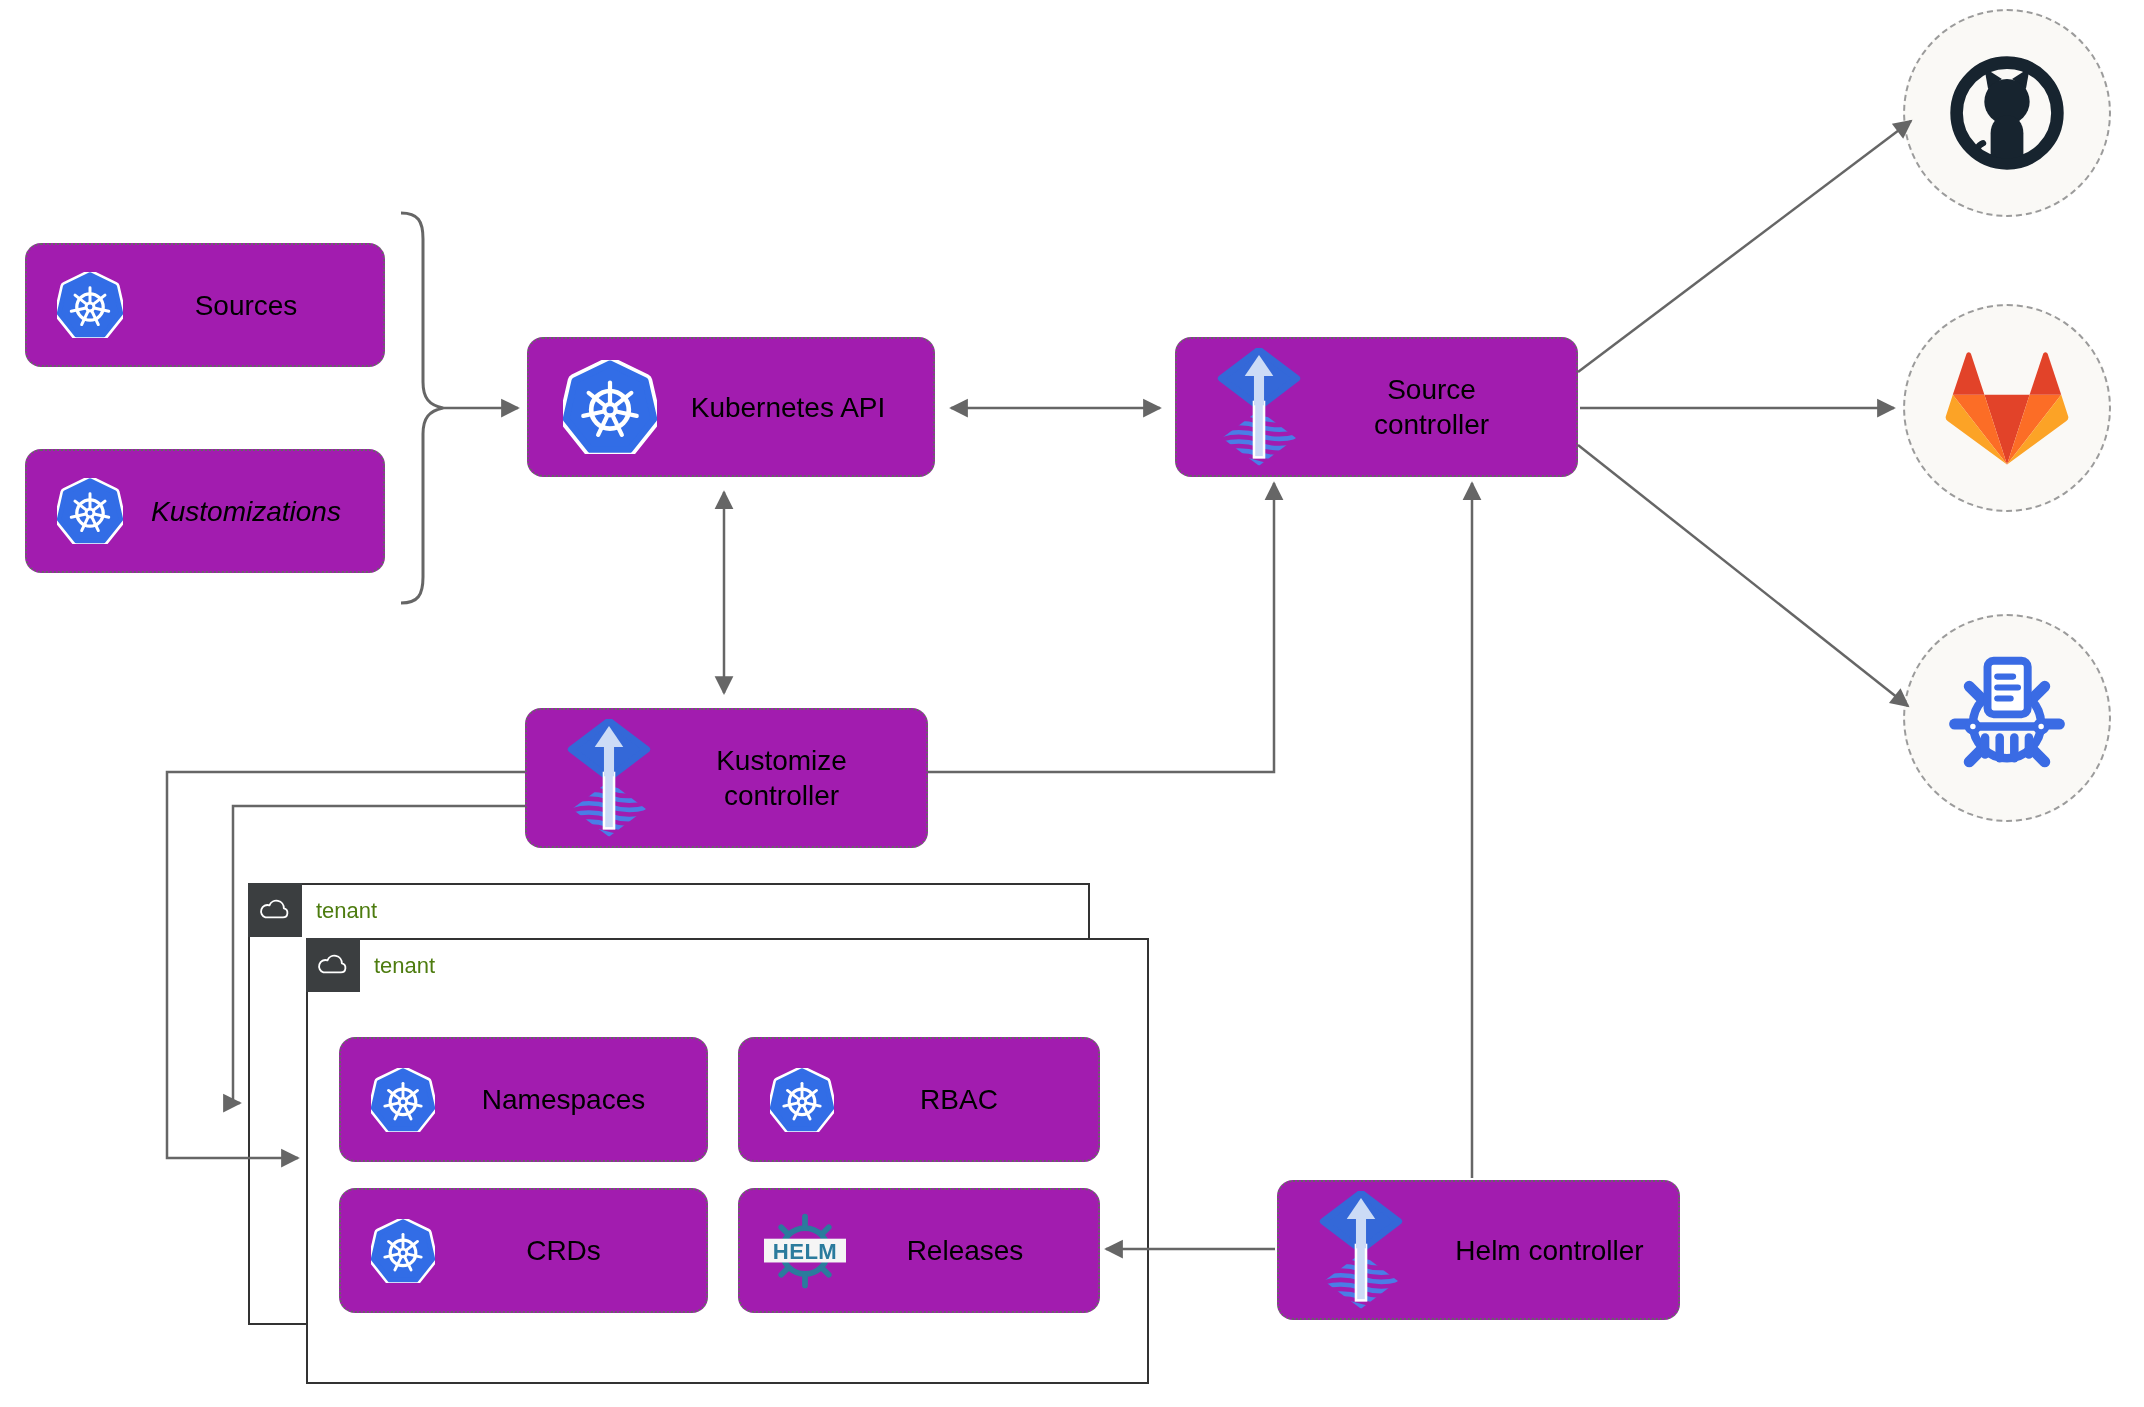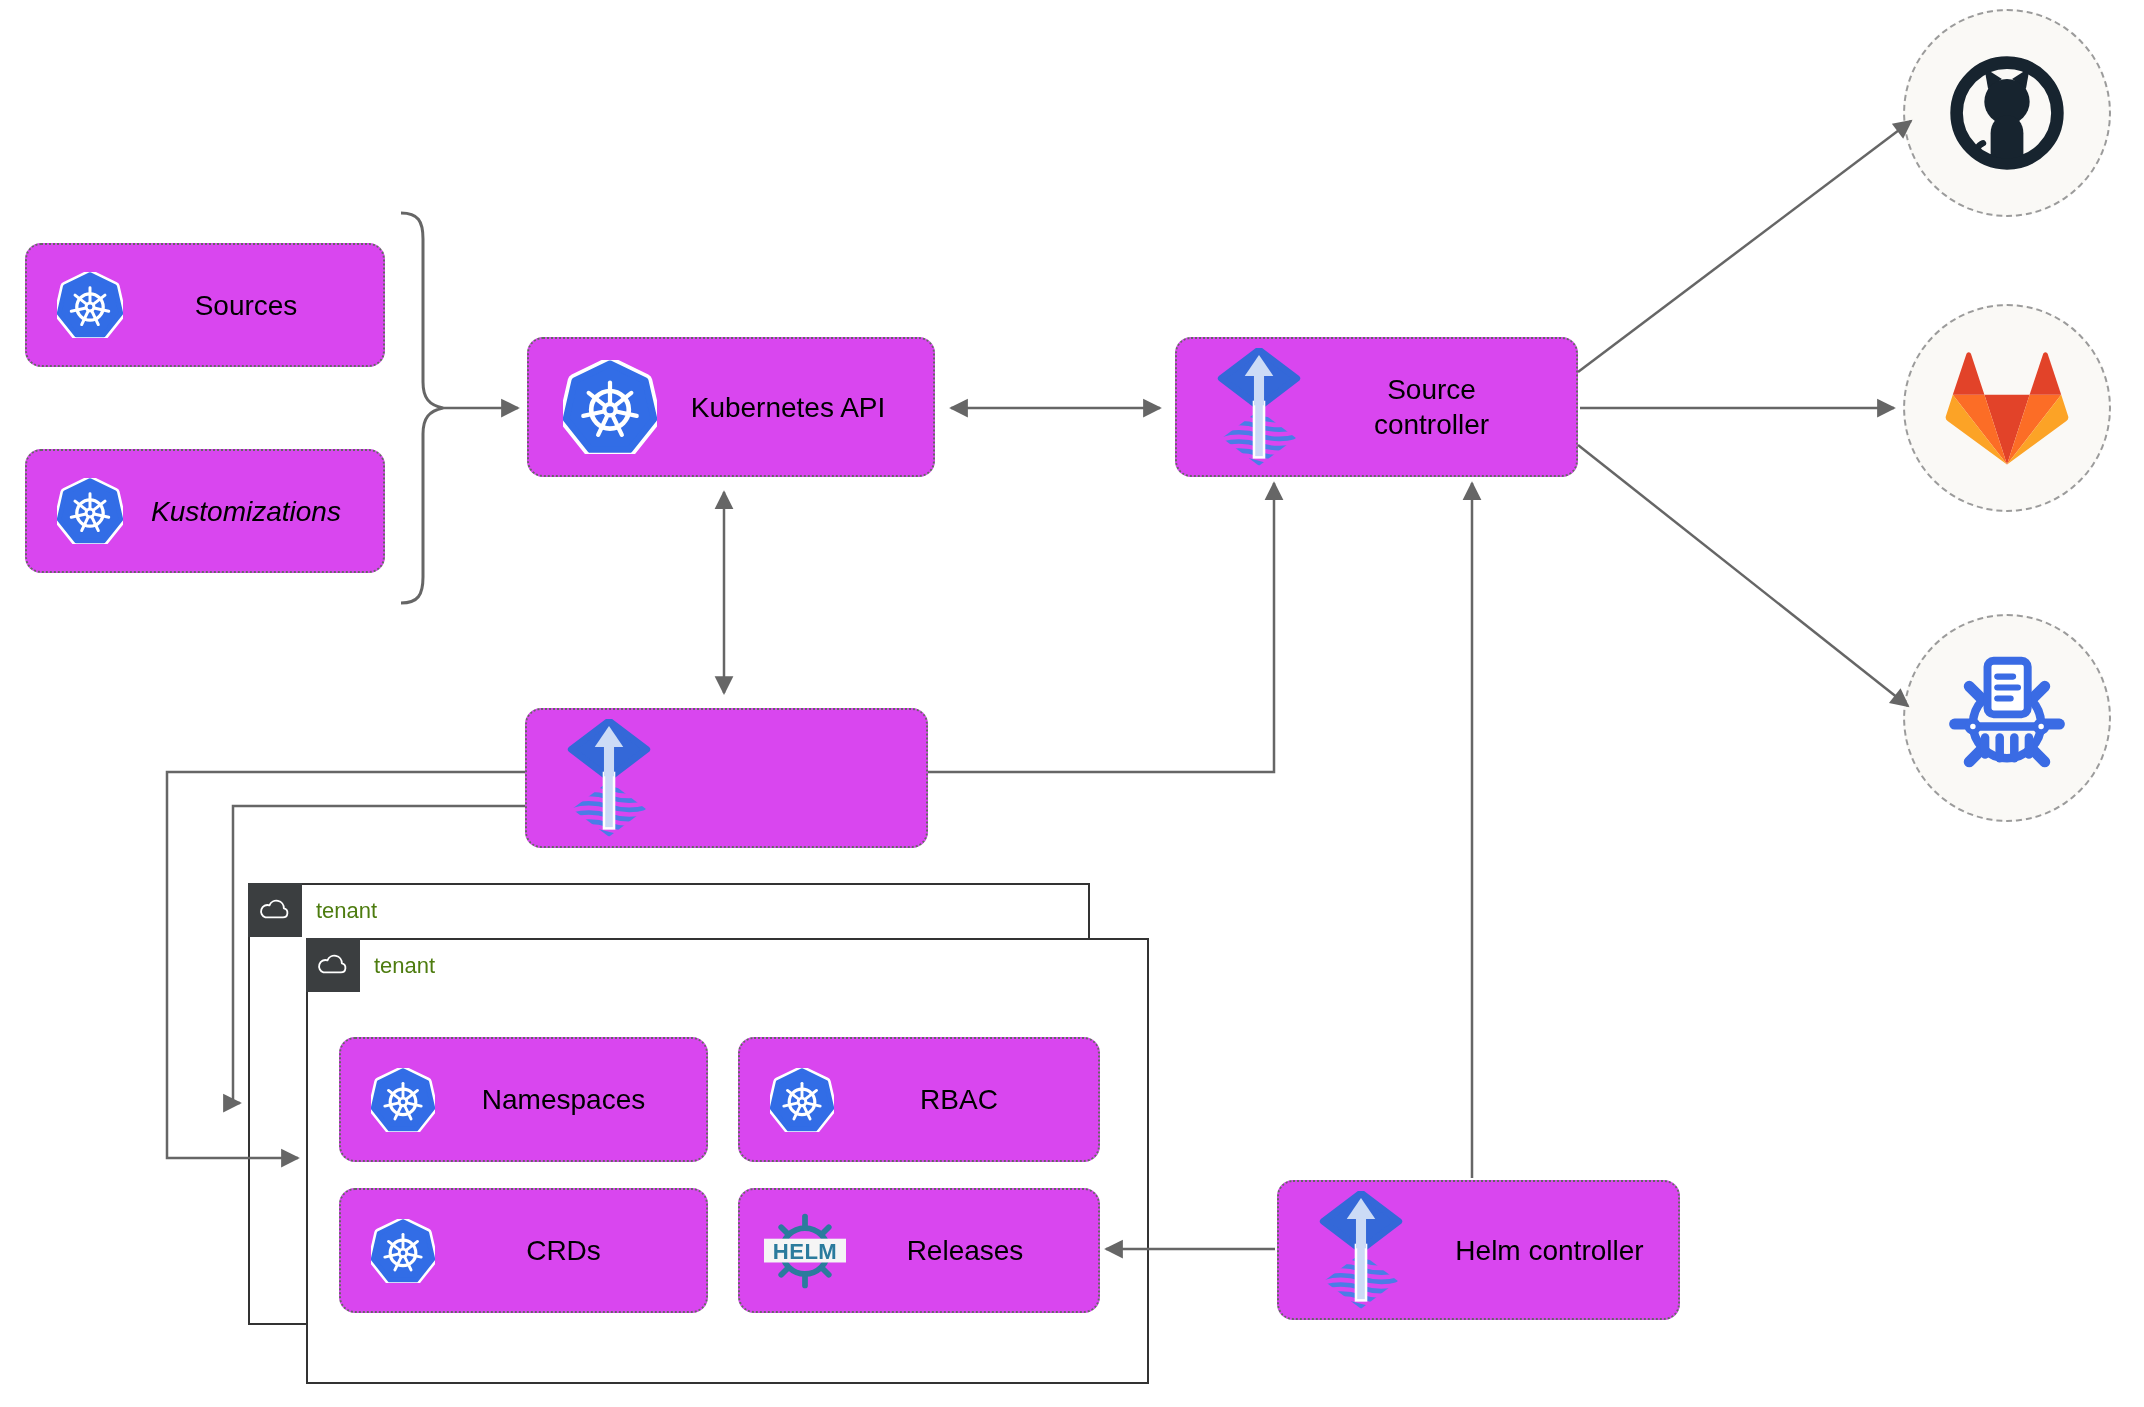--- a/index.html
+++ b/index.html
@@ -2,21 +2,21 @@
 <html><head>
 <meta charset="utf-8">
 <style>
   html,body{margin:0;padding:0;background:#ffffff;}
   .stage{
     position:relative;width:2144px;height:1407px;background:#ffffff;
     font-family:"Liberation Sans",sans-serif;color:#000;overflow:hidden;
   }
   
   .node{
-    position:absolute;background:#d946ef;border:2px dotted #666;
+    position:absolute;background:#a21caf;border:2px dotted #666;
     border-radius:16px;display:flex;align-items:center;z-index:3;
     box-sizing:border-box;
   }
   .node .ic{flex:none;margin-left:30px;}
   .node .lbl{flex:1;text-align:center;font-size:28px;line-height:1.25;padding-right:14px;}
   .node .lbl .wrapbox{display:inline-block;max-width:190px;}
   
   .tenant{
     position:absolute;background:#ffffff;border:2px solid #333;box-sizing:border-box;
   }
@@ -194,20 +194,21 @@
     <svg class="ic" width="84" height="118" style="margin-left:40px;">
         <use href="#sym-flux"></use>
       </svg>
     <div class="lbl"><span class="wrapbox">Source controller</span></div>
   </div>
 
   <div class="node" style="left:525px;top:708px;width:403px;height:140px;">
     <svg class="ic" width="84" height="118" style="margin-left:40px;">
         <use href="#sym-flux"></use>
       </svg>
+    <div class="lbl"><span class="wrapbox">Kustomize controller</span></div>
   </div>
 
   <div class="node" style="left:1277px;top:1180px;width:403px;height:140px;gap:32px;">
     <svg class="ic" width="84" height="118" style="margin-left:40px;">
         <use href="#sym-flux"></use>
       </svg>
     <div class="lbl"><span class="wrapbox">Helm controller</span></div>
   </div>
 
   <div class="node" style="left:738px;top:1037px;width:362px;height:125px;">

